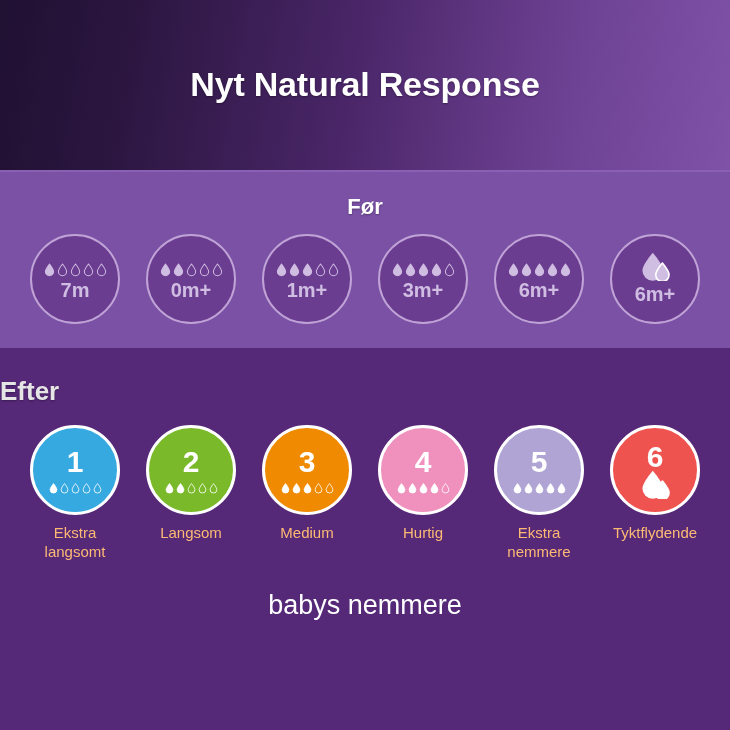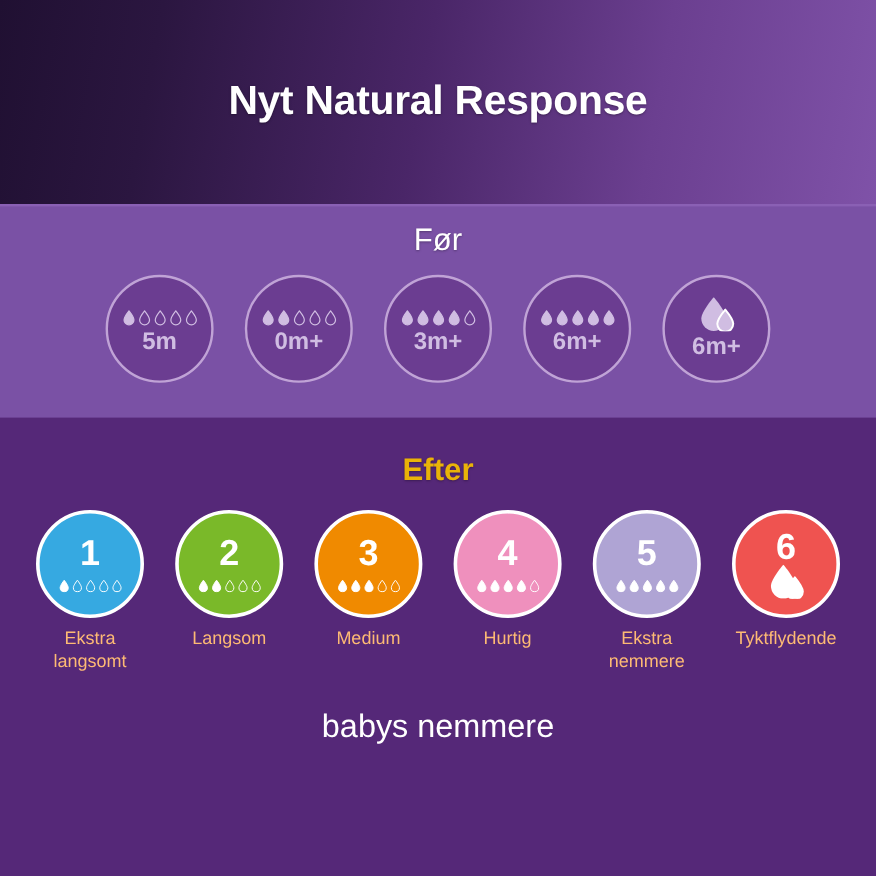--- a/index.html
+++ b/index.html
@@ -24,22 +24,22 @@
   }
   .header-title .l2{display:block;}
 
   
   .band-before{
     position:absolute;left:0;top:170px;width:730px;height:178px;
     background:#7a51a5;
     border-top:2px solid #8a60b4;
   }
   .band-title{
-    text-align:center;color:#ffffff;font-size:26px;font-weight:normal;
-    margin-top:12px;text-shadow:0 1px 2px rgba(0,0,0,.3);
+    text-align:center;color:#ffffff;font-size:22px;font-weight:bold;
+    margin-top:22px;text-shadow:0 1px 2px rgba(0,0,0,.3);
   }
   .row{
     display:flex;justify-content:center;align-items:flex-start;
     gap:16px;margin-top:14px;
   }
   .slot{width:100px;display:flex;flex-direction:column;align-items:center;}
 
   .circle-before{
     width:90px;height:90px;border-radius:50%;
     background:#6b3d91;border:2px solid #c0a3d6;
@@ -64,21 +64,21 @@
     border-left:21px solid transparent;border-right:21px solid transparent;
     border-top:16px solid #8256ad;
   }
 
   
   .band-after{
     position:absolute;left:0;top:348px;width:730px;height:382px;
     background:#552878;
   }
   .band-title-after{
-    text-align:center;color:#eab308;font-size:26px;font-weight:bold;
+    text-align:left;color:#e5e5e5;font-size:26px;font-weight:bold;
     margin-top:28px;text-shadow:0 1px 2px rgba(0,0,0,.3);
   }
   .row-after{
     display:flex;justify-content:center;align-items:flex-start;
     gap:16px;margin-top:18px;
   }
   .circle-after{
     width:90px;height:90px;border-radius:50%;
     border:3px solid #ffffff;box-sizing:border-box;
     display:flex;flex-direction:column;align-items:center;justify-content:center;
@@ -125,21 +125,21 @@
               <svg class="drop" viewBox="0 0 24 26">
                 <path d="M12 1 C12 1 3 12.5 3 17.5 A9 9 0 0 0 21 17.5 C21 12.5 12 1 12 1 Z" fill="none" stroke="#d0bde2" stroke-width="2.2" stroke-linejoin="round"></path>
               </svg>
               <svg class="drop" viewBox="0 0 24 26">
                 <path d="M12 1 C12 1 3 12.5 3 17.5 A9 9 0 0 0 21 17.5 C21 12.5 12 1 12 1 Z" fill="none" stroke="#d0bde2" stroke-width="2.2" stroke-linejoin="round"></path>
               </svg>
               <svg class="drop" viewBox="0 0 24 26">
                 <path d="M12 1 C12 1 3 12.5 3 17.5 A9 9 0 0 0 21 17.5 C21 12.5 12 1 12 1 Z" fill="none" stroke="#d0bde2" stroke-width="2.2" stroke-linejoin="round"></path>
               </svg>
             </div>
-            <div class="age">5m</div>
+            <div class="age">7m</div>
           </div>
         </div>
         <div class="slot">
           <div class="circle-before">
             <div class="drops">
               <svg class="drop" viewBox="0 0 24 26">
                 <path d="M12 1 C12 1 3 12.5 3 17.5 A9 9 0 0 0 21 17.5 C21 12.5 12 1 12 1 Z" fill="#d0bde2" stroke="#d0bde2" stroke-width="2.2" stroke-linejoin="round"></path>
               </svg>
               <svg class="drop" viewBox="0 0 24 26">
                 <path d="M12 1 C12 1 3 12.5 3 17.5 A9 9 0 0 0 21 17.5 C21 12.5 12 1 12 1 Z" fill="#d0bde2" stroke="#d0bde2" stroke-width="2.2" stroke-linejoin="round"></path>
@@ -148,20 +148,42 @@
                 <path d="M12 1 C12 1 3 12.5 3 17.5 A9 9 0 0 0 21 17.5 C21 12.5 12 1 12 1 Z" fill="none" stroke="#d0bde2" stroke-width="2.2" stroke-linejoin="round"></path>
               </svg>
               <svg class="drop" viewBox="0 0 24 26">
                 <path d="M12 1 C12 1 3 12.5 3 17.5 A9 9 0 0 0 21 17.5 C21 12.5 12 1 12 1 Z" fill="none" stroke="#d0bde2" stroke-width="2.2" stroke-linejoin="round"></path>
               </svg>
               <svg class="drop" viewBox="0 0 24 26">
                 <path d="M12 1 C12 1 3 12.5 3 17.5 A9 9 0 0 0 21 17.5 C21 12.5 12 1 12 1 Z" fill="none" stroke="#d0bde2" stroke-width="2.2" stroke-linejoin="round"></path>
               </svg>
             </div>
             <div class="age">0m+</div>
+          </div>
+        </div>
+        <div class="slot">
+          <div class="circle-before">
+            <div class="drops">
+              <svg class="drop" viewBox="0 0 24 26">
+                <path d="M12 1 C12 1 3 12.5 3 17.5 A9 9 0 0 0 21 17.5 C21 12.5 12 1 12 1 Z" fill="#d0bde2" stroke="#d0bde2" stroke-width="2.2" stroke-linejoin="round"></path>
+              </svg>
+              <svg class="drop" viewBox="0 0 24 26">
+                <path d="M12 1 C12 1 3 12.5 3 17.5 A9 9 0 0 0 21 17.5 C21 12.5 12 1 12 1 Z" fill="#d0bde2" stroke="#d0bde2" stroke-width="2.2" stroke-linejoin="round"></path>
+              </svg>
+              <svg class="drop" viewBox="0 0 24 26">
+                <path d="M12 1 C12 1 3 12.5 3 17.5 A9 9 0 0 0 21 17.5 C21 12.5 12 1 12 1 Z" fill="#d0bde2" stroke="#d0bde2" stroke-width="2.2" stroke-linejoin="round"></path>
+              </svg>
+              <svg class="drop" viewBox="0 0 24 26">
+                <path d="M12 1 C12 1 3 12.5 3 17.5 A9 9 0 0 0 21 17.5 C21 12.5 12 1 12 1 Z" fill="none" stroke="#d0bde2" stroke-width="2.2" stroke-linejoin="round"></path>
+              </svg>
+              <svg class="drop" viewBox="0 0 24 26">
+                <path d="M12 1 C12 1 3 12.5 3 17.5 A9 9 0 0 0 21 17.5 C21 12.5 12 1 12 1 Z" fill="none" stroke="#d0bde2" stroke-width="2.2" stroke-linejoin="round"></path>
+              </svg>
+            </div>
+            <div class="age">1m+</div>
           </div>
         </div>
         <div class="slot">
           <div class="circle-before">
             <div class="drops">
               <svg class="drop" viewBox="0 0 24 26">
                 <path d="M12 1 C12 1 3 12.5 3 17.5 A9 9 0 0 0 21 17.5 C21 12.5 12 1 12 1 Z" fill="#d0bde2" stroke="#d0bde2" stroke-width="2.2" stroke-linejoin="round"></path>
               </svg>
               <svg class="drop" viewBox="0 0 24 26">
                 <path d="M12 1 C12 1 3 12.5 3 17.5 A9 9 0 0 0 21 17.5 C21 12.5 12 1 12 1 Z" fill="#d0bde2" stroke="#d0bde2" stroke-width="2.2" stroke-linejoin="round"></path>

